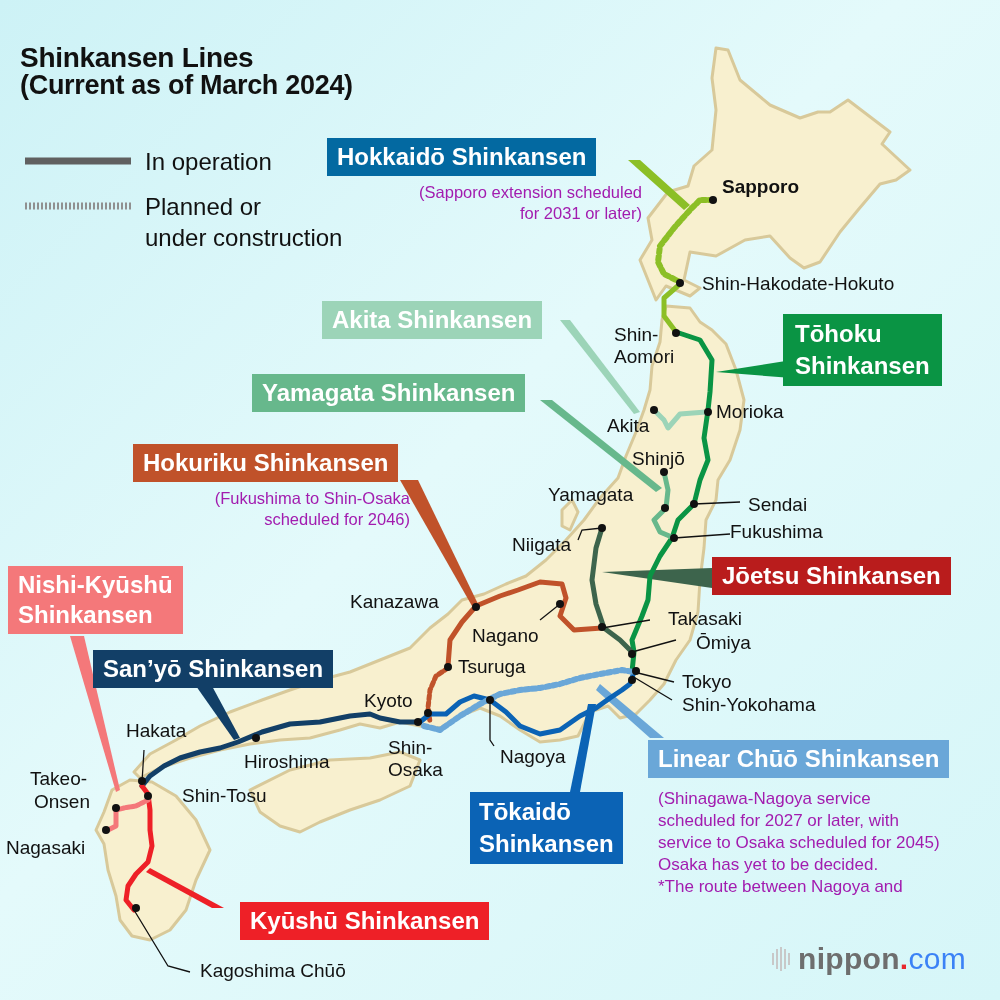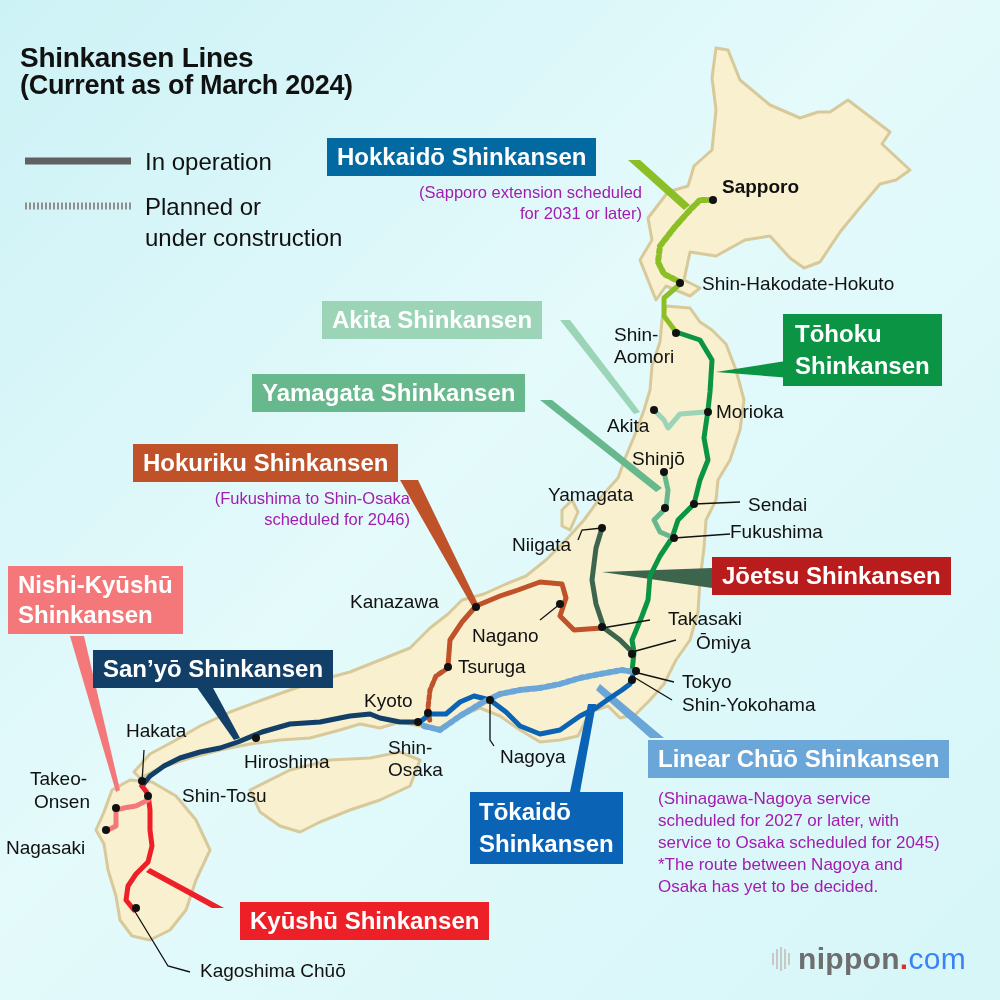--- a/index.html
+++ b/index.html
@@ -169,22 +169,22 @@
   <div>Shinkansen</div>
 </div>
 
 <div class="label-box" style="left:93px; top:650px; background:#123f67;">San’yō Shinkansen</div>
 
 <div class="label-box" style="left:648px; top:740px; background:#6aa7d8;">Linear Chūō Shinkansen</div>
 <div class="note" style="left:658px; top:788px; font-size:17px; line-height:22px;">
   <div>(Shinagawa-Nagoya service</div>
   <div>scheduled for 2027 or later, with</div>
   <div>service to Osaka scheduled for 2045)</div>
+  <div>Osaka has yet to be decided.</div>
   <div>*The route between Nagoya and</div>
-  <div>Osaka has yet to be decided.</div>
 </div>
 
 <div class="label-box" style="left:470px; top:792px; background:#0b63b5; line-height:32px; padding:4px 9px;">
   <div>Tōkaidō</div>
   <div>Shinkansen</div>
 </div>
 
 <div class="label-box" style="left:196px; top:902px; background:#ee2027;margin-left:44px;">Kyūshū Shinkansen</div>
 
 <div class="station" style="left:722px; top:176px;font-weight:bold;">Sapporo</div>

